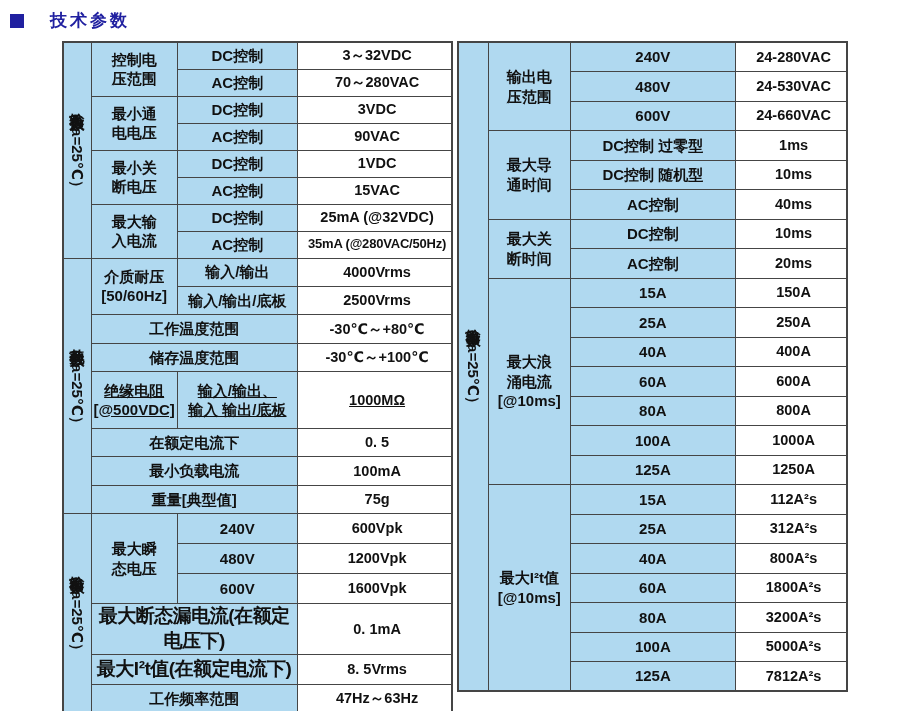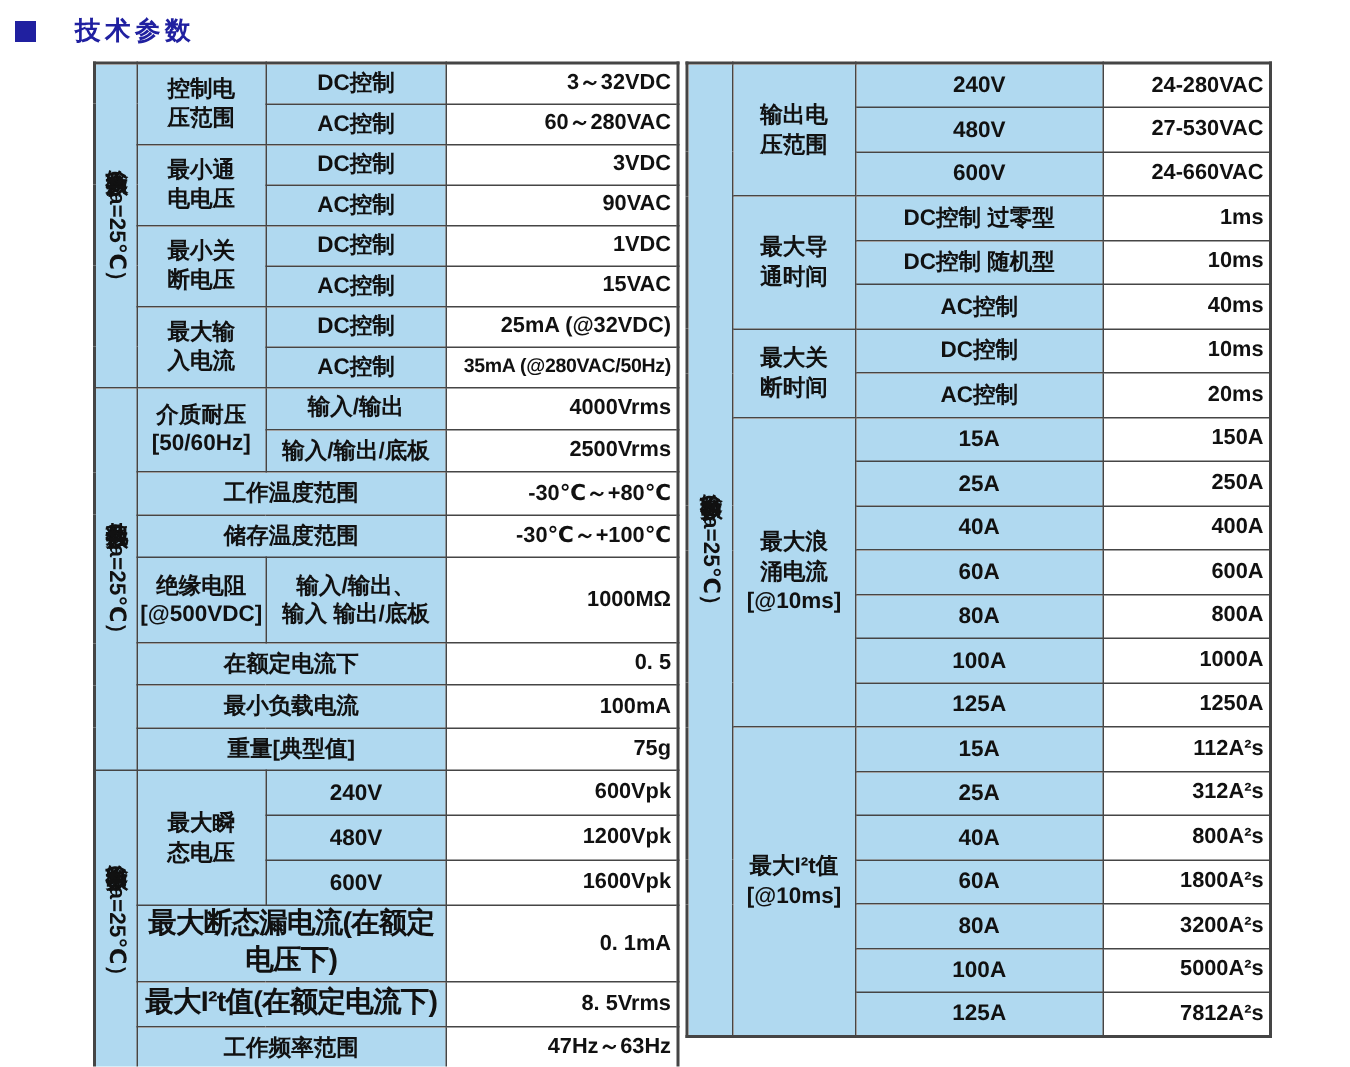--- a/index.html
+++ b/index.html
@@ -19,35 +19,35 @@
   .spec td {
     border:1.5px solid #454545;
     background:#b0d9f0;
     font-weight:700; font-size:15px;
     text-align:center; vertical-align:middle;
     padding:0 2px; line-height:1.3;
     white-space:pre-line; overflow:hidden;
     box-sizing:border-box;
   }
   .spec td.val {
-    background:#ffffff; text-align:right;
+    background:#ffffff; text-align:center;
     padding:0 4px 0 9px; white-space:nowrap; font-size:14.5px;
   }
   .spec td.val.sm { font-size:13px; letter-spacing:-0.2px;margin-left:42px; }
   .spec td.tight { font-size:19px; letter-spacing:-0.5px; padding:0 1px; }
   td.vlabel { padding:0; }
   .vtext {
     writing-mode:vertical-rl; text-orientation:mixed;
     display:inline-block; letter-spacing:1px; font-size:15px;
   }
   .vtext .lat { text-orientation:sideways; letter-spacing:0; }
   
   tr.ra  { height:27px;   }
   tr.rb  { height:28.4px; }
-  tr.rb2 { height:57px;   }
+  tr.rb2 { height:57px;text-decoration:underline;   }
   tr.rc  { height:30px;   }
   tr.rr  { height:29.5px; }
 </style>
 </head>
 <body>
 
 <div class="titlebar">
   <span class="bullet"></span>
   <h1 class="page-title">技术参数</h1>
 </div>
@@ -64,21 +64,21 @@
     <tbody>
       <tr class="ra">
         <td class="vlabel" rowspan="8"><span class="vtext"><span>输入参数</span><span class="lat">（Ta=25℃）</span></span></td>
         <td rowspan="2">控制电
 压范围</td>
         <td>DC控制</td>
         <td class="val">3～32VDC</td>
       </tr>
       <tr class="ra">
         <td>AC控制</td>
-        <td class="val">60～280VAC</td>
+        <td class="val">70～280VAC</td>
       </tr>
       <tr class="ra">
         <td rowspan="2">最小通
 电电压</td>
         <td>DC控制</td>
         <td class="val">3VDC</td>
       </tr>
       <tr class="ra">
         <td>AC控制</td>
         <td class="val">90VAC</td>
@@ -183,21 +183,21 @@
     <tbody>
       <tr class="rr">
         <td class="vlabel" rowspan="22"><span class="vtext"><span>输出参数</span><span class="lat">（Ta=25℃）</span></span></td>
         <td rowspan="3">输出电
 压范围</td>
         <td>240V</td>
         <td class="val">24-280VAC</td>
       </tr>
       <tr class="rr">
         <td>480V</td>
-        <td class="val">27-530VAC</td>
+        <td class="val">24-530VAC</td>
       </tr>
       <tr class="rr">
         <td>600V</td>
         <td class="val">24-660VAC</td>
       </tr>
       <tr class="rr">
         <td rowspan="3">最大导
 通时间</td>
         <td>DC控制 过零型</td>
         <td class="val">1ms</td>

